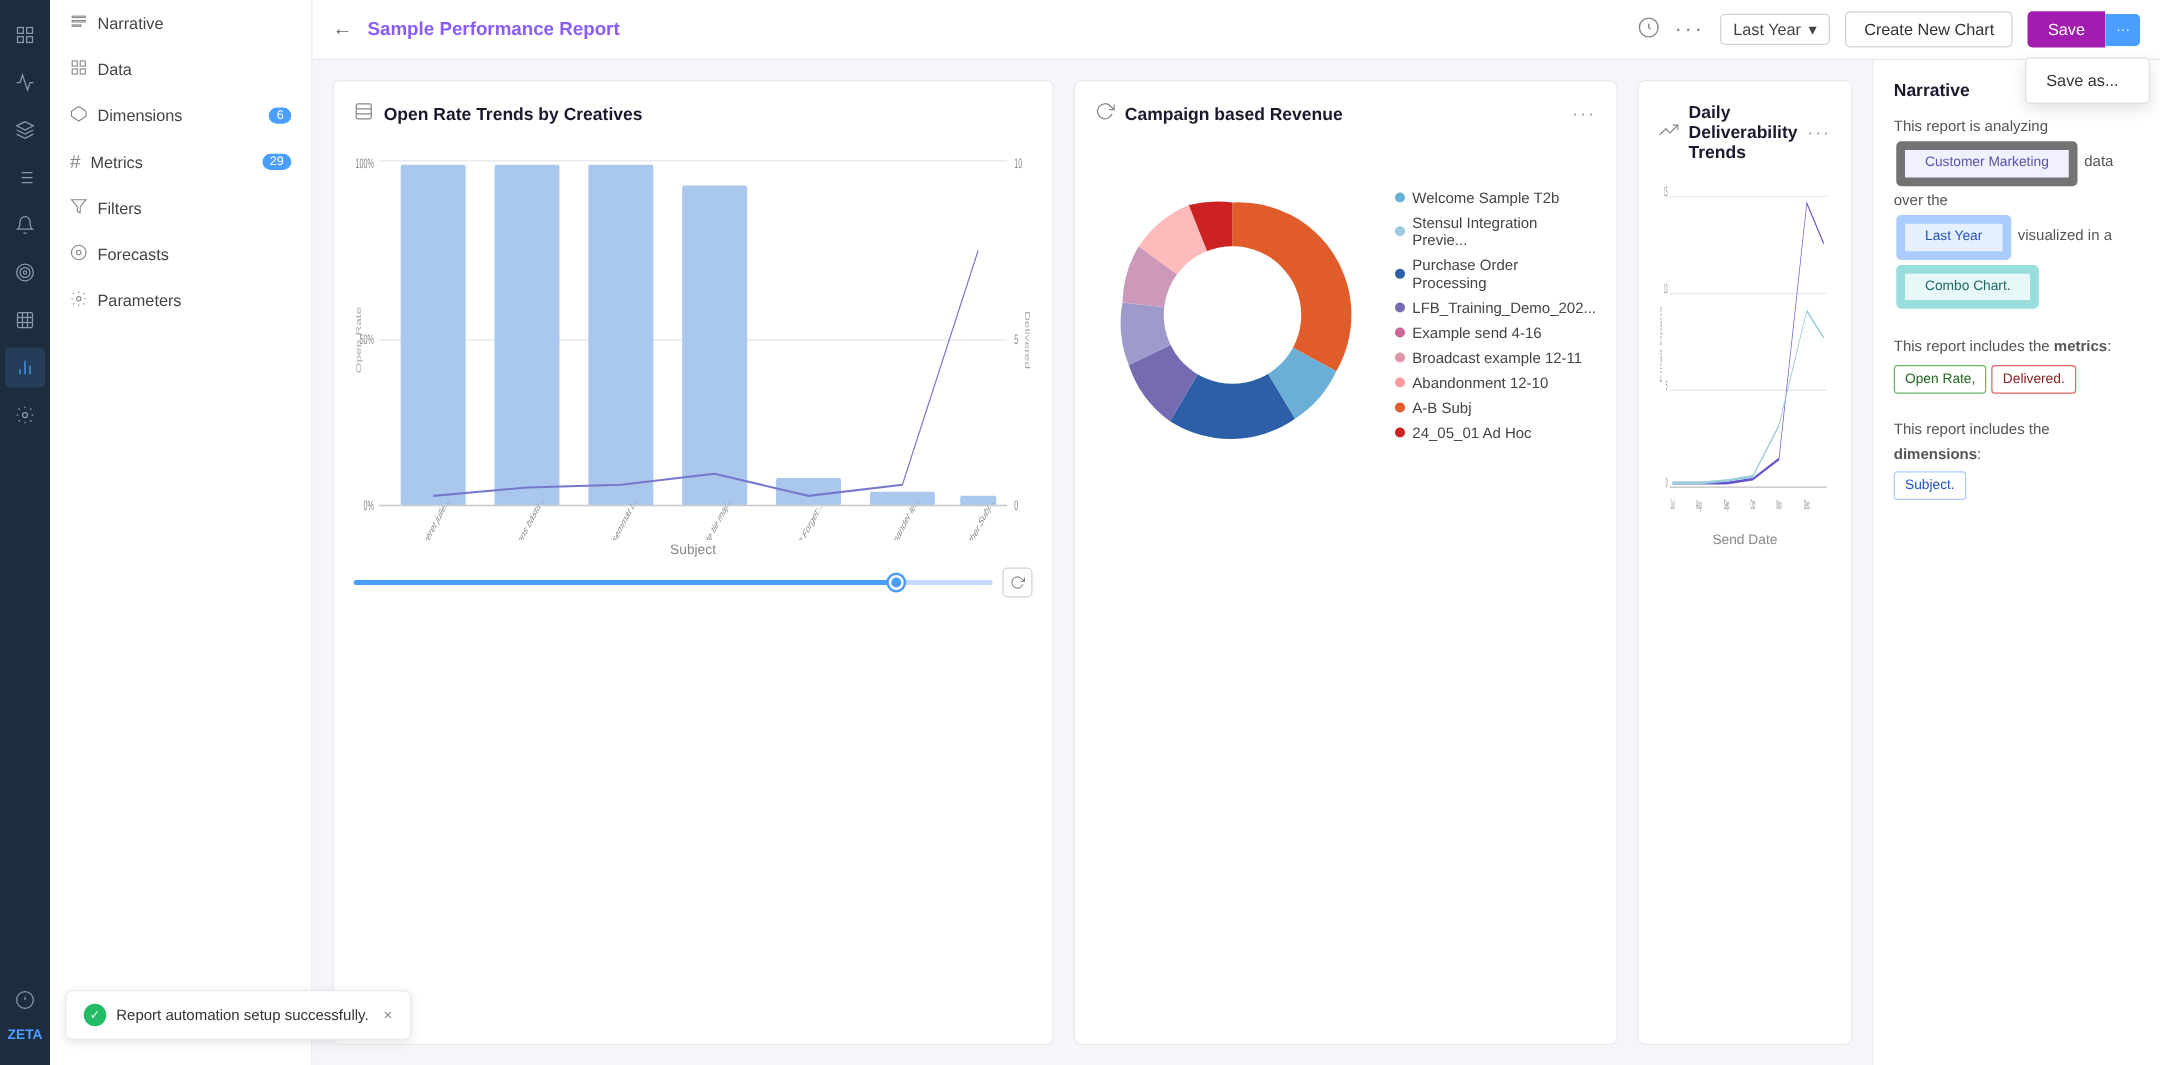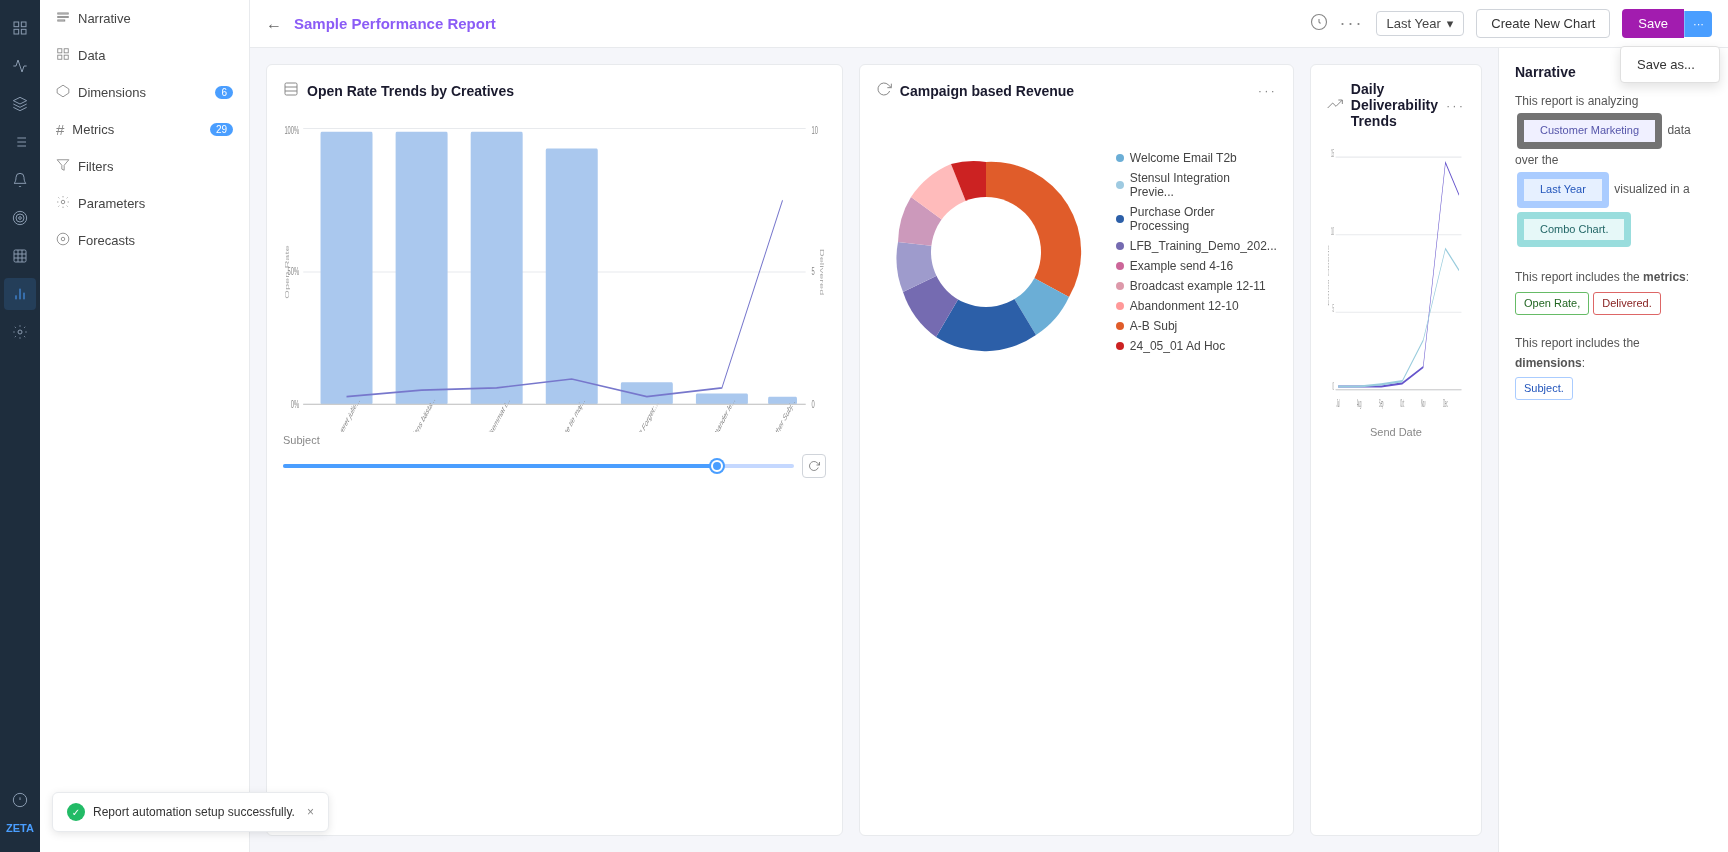--- a/index.html
+++ b/index.html
@@ -445,34 +445,34 @@
     <span class="nav-icon">
       <svg width="14" height="14" fill="none" stroke="#888" stroke-width="1.5" viewBox="0 0 24 24">
           <polygon points="22 3 2 3 10 12.46 10 19 14 21 14 12.46 22 3"></polygon>
         </svg>
     </span>
     <span>Filters</span>
   </div>
   <div class="nav-item">
     <span class="nav-icon">
       <svg width="14" height="14" fill="none" stroke="#888" stroke-width="1.5" viewBox="0 0 24 24">
+          <circle cx="12" cy="12" r="10"></circle>
+          <circle cx="12" cy="12" r="3"></circle>
+        </svg>
+    </span>
+    <span>Forecasts</span>
+  </div>
+  <div class="nav-item">
+    <span class="nav-icon">
+      <svg width="14" height="14" fill="none" stroke="#888" stroke-width="1.5" viewBox="0 0 24 24">
           <circle cx="12" cy="12" r="3"></circle>
           <path d="M12 2v2M12 20v2M4.22 4.22l1.42 1.42M18.36 18.36l1.42 1.42M2 12h2M20 12h2M4.22 19.78l1.42-1.42M18.36 5.64l1.42-1.42"></path>
         </svg>
     </span>
     <span>Parameters</span>
-  </div>
-  <div class="nav-item">
-    <span class="nav-icon">
-      <svg width="14" height="14" fill="none" stroke="#888" stroke-width="1.5" viewBox="0 0 24 24">
-          <circle cx="12" cy="12" r="10"></circle>
-          <circle cx="12" cy="12" r="3"></circle>
-        </svg>
-    </span>
-    <span>Forecasts</span>
   </div>
 </div>
 
 <div class="main">
 
   <div class="header">
     <div class="back-btn">←</div>
     <div class="title">Sample Performance Report</div>
     <div class="header-icon">
       <svg width="18" height="18" fill="none" stroke="#888" stroke-width="1.5" viewBox="0 0 24 24">
@@ -551,21 +551,21 @@
             <text x="370" y="285" font-size="9" fill="#888" text-anchor="middle" transform="rotate(-45,370,285)">Edullisemmat t...</text>
             <text x="500" y="285" font-size="9" fill="#888" text-anchor="middle" transform="rotate(-45,500,285)">Donate tie maj...</text>
             <text x="630" y="285" font-size="9" fill="#888" text-anchor="middle" transform="rotate(-45,630,285)">Don't Forget:...</text>
             <text x="760" y="285" font-size="9" fill="#888" text-anchor="middle" transform="rotate(-45,760,285)">Commander le...</text>
             <text x="865" y="285" font-size="9" fill="#888" text-anchor="middle" transform="rotate(-45,865,285)">All Other Subj...</text>
 
             <line x1="35" y1="265" x2="905" y2="265" stroke="#ccc" stroke-width="1"></line>
           </svg>
         </div>
 
-        <div style="text-align:left; font-size:11px; color:#888; margin-top:2px;">Subject</div>
+        <div style="text-align:center; font-size:11px; color:#888; margin-top:2px;">Subject</div>
 
         <div class="chart-slider">
           <div class="slider-track">
             <div class="slider-fill"></div>
             <div class="slider-thumb"></div>
           </div>
           <div class="slider-refresh">
             <svg width="12" height="12" fill="none" stroke="#666" stroke-width="1.5" viewBox="0 0 24 24">
                 <polyline points="23 4 23 10 17 10"></polyline>
                 <path d="M20.49 15a9 9 0 1 1-2.12-9.36L23 10"></path>
@@ -604,21 +604,21 @@
 
               <path d="M110,110 L35,55 A90,90 0 0,1 75,22 Z" fill="#ffbbbb"></path>
 
               <path d="M110,110 L75,22 A90,90 0 0,1 110,20 Z" fill="#cc2222"></path>
 
               <circle cx="110" cy="110" r="55" fill="#fff"></circle>
             </svg>
             <div class="donut-legend">
               <div class="legend-item">
                 <div class="legend-dot" style="background:#6baed6"></div>
-                <span>Welcome Email T2b</span>
+                <span>Welcome Sample T2b</span>
               </div>
               <div class="legend-item">
                 <div class="legend-dot" style="background:#9ecae1"></div>
                 <span>Stensul Integration Previe...</span>
               </div>
               <div class="legend-item">
                 <div class="legend-dot" style="background:#2c5fa8"></div>
                 <span>Purchase Order Processing</span>
               </div>
               <div class="legend-item">

